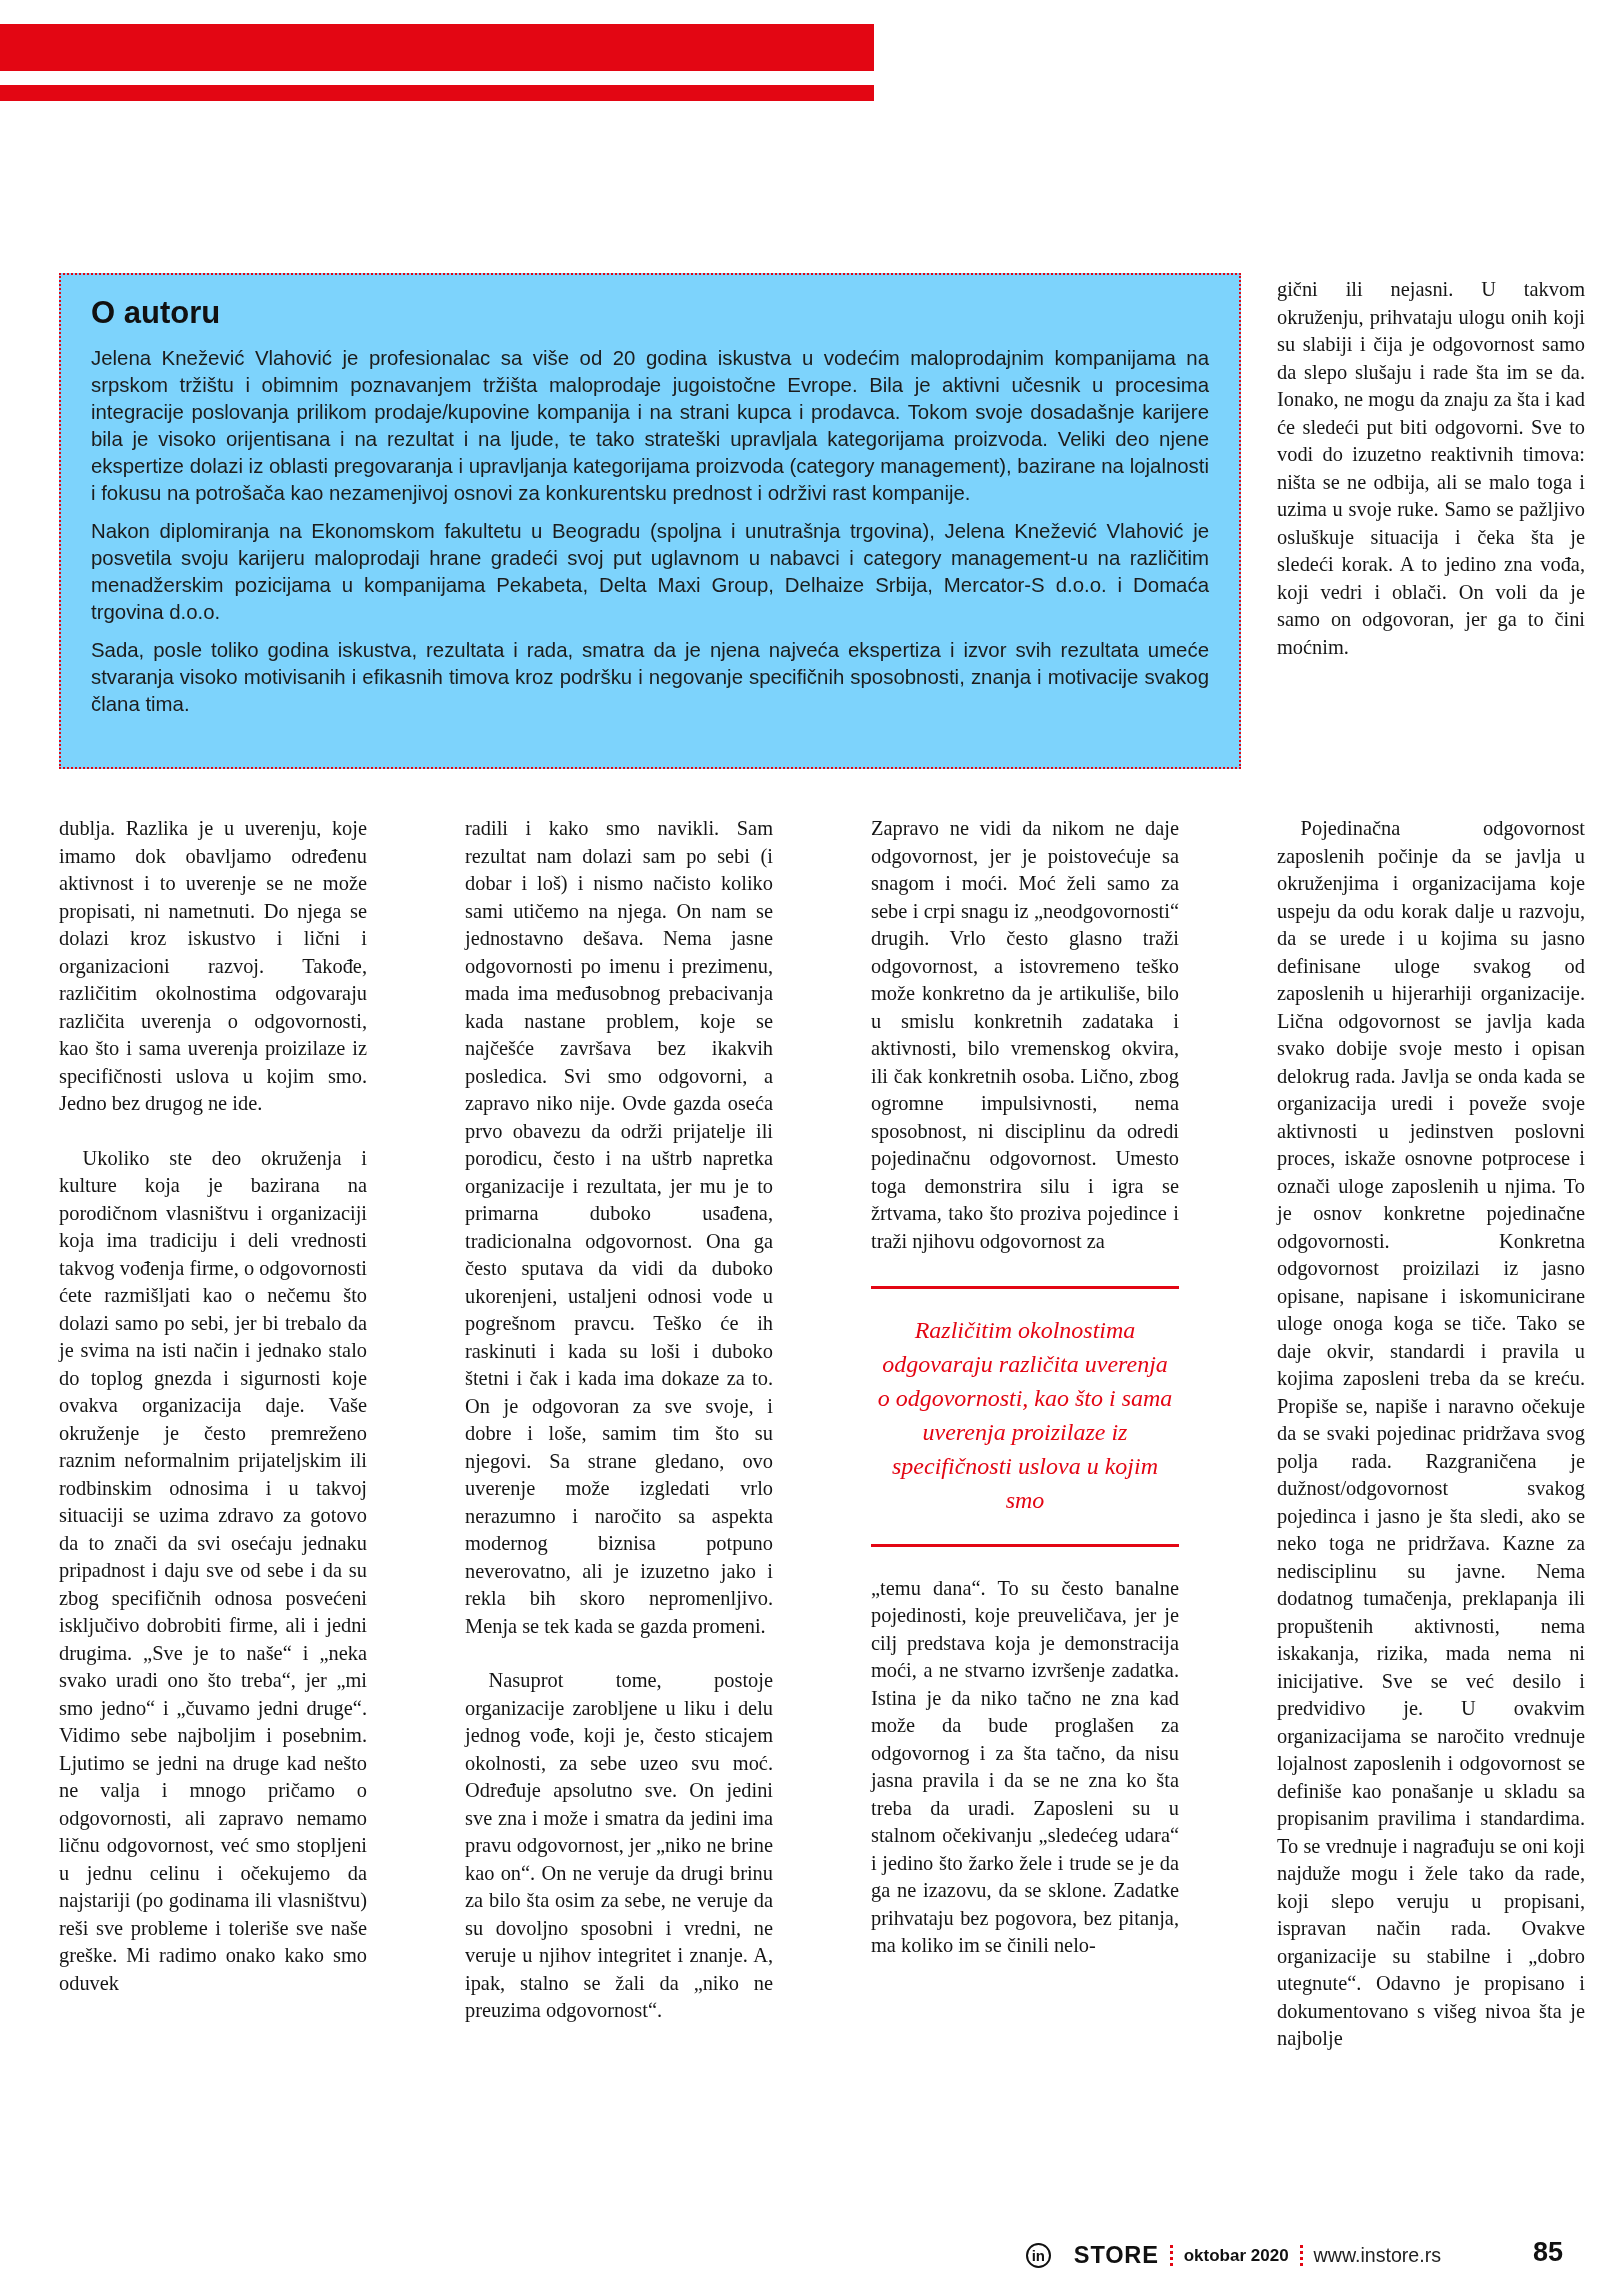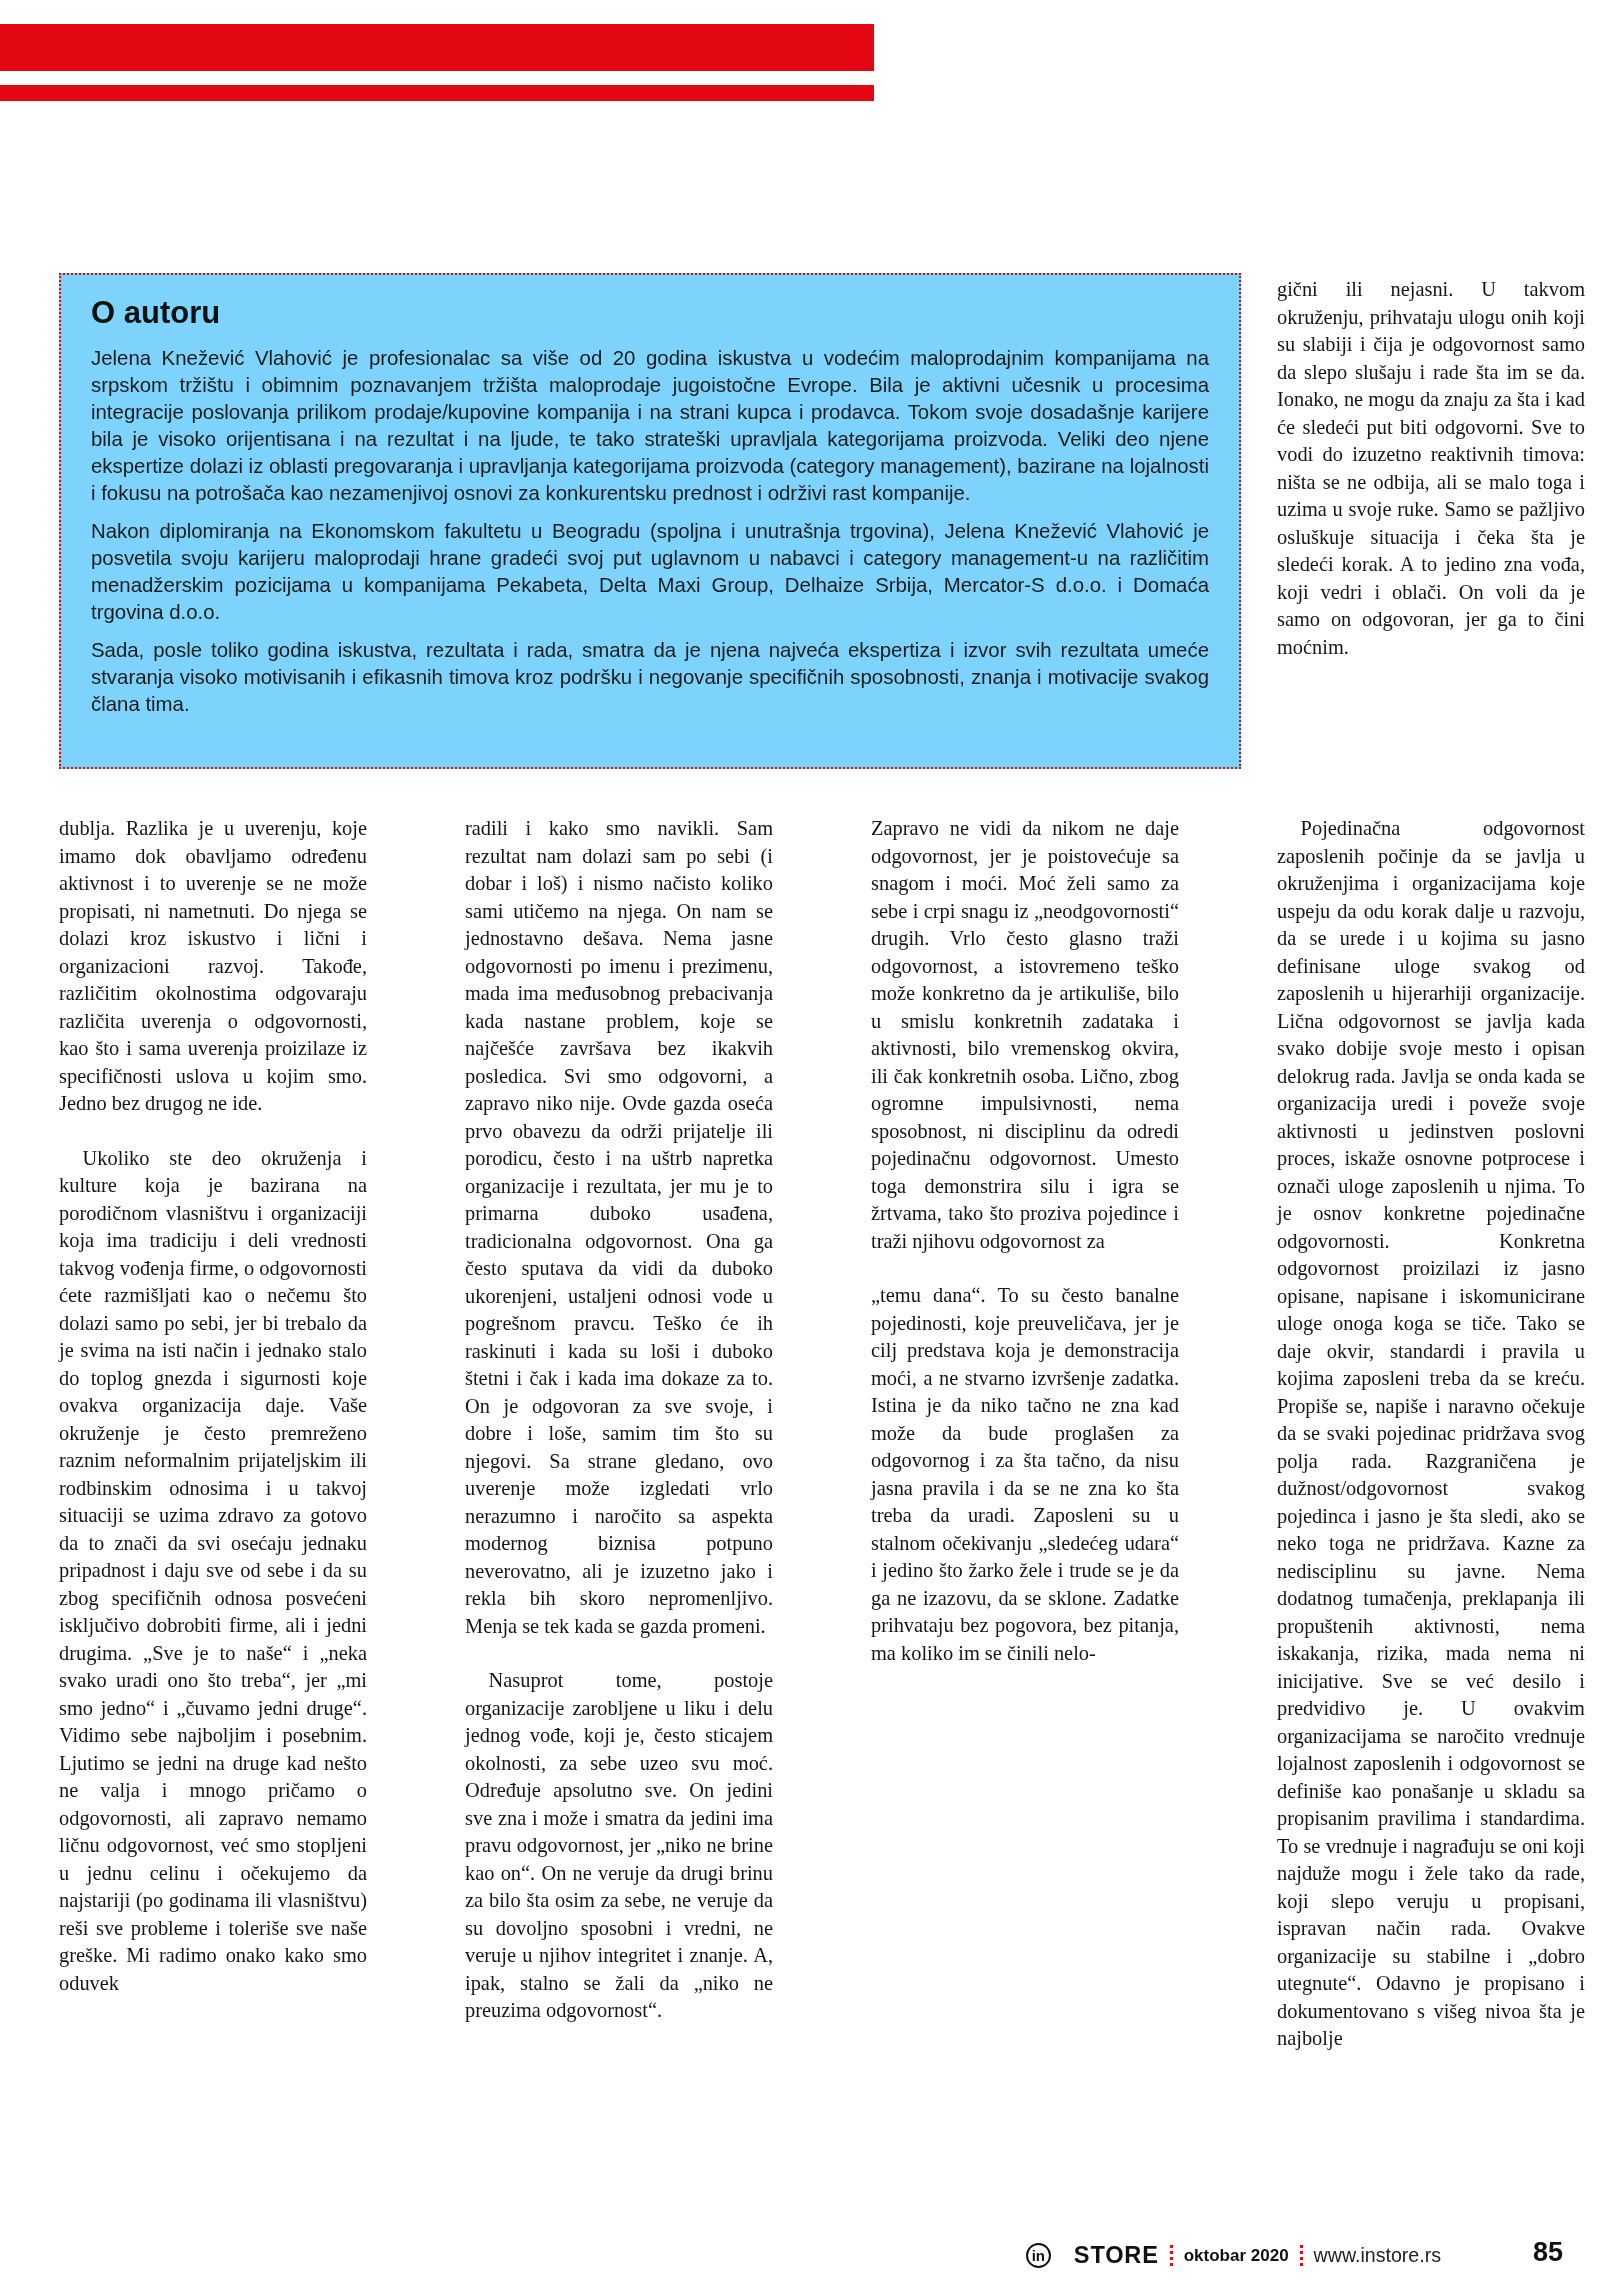--- a/index.html
+++ b/index.html
@@ -93,20 +93,21 @@
   <p class="para indent">Ukoliko ste deo okruženja i kulture koja je bazirana na porodičnom vlasništvu i organizaciji koja ima tradiciju i deli vrednosti takvog vođenja firme, o odgovornosti ćete razmišljati kao o nečemu što dolazi samo po sebi, jer bi trebalo da je svima na isti način i jednako stalo do toplog gnezda i sigurnosti koje ovakva organizacija daje. Vaše okruženje je često premreženo raznim neformalnim prijateljskim ili rodbinskim odnosima i u takvoj situaciji se uzima zdravo za gotovo da to znači da svi osećaju jednaku pripadnost i daju sve od sebe i da su zbog specifičnih odnosa posvećeni isključivo dobrobiti firme, ali i jedni drugima. „Sve je to naše“ i „neka svako uradi ono što treba“, jer „mi smo jedno“ i „čuvamo jedni druge“. Vidimo sebe najboljim i posebnim. Ljutimo se jedni na druge kad nešto ne valja i mnogo pričamo o odgovornosti, ali zapravo nemamo ličnu odgovornost, već smo stopljeni u jednu celinu i očekujemo da najstariji (po godinama ili vlasništvu) reši sve probleme i toleriše sve naše greške. Mi radimo onako kako smo oduvek</p>
 </div>
 
 <div class="col col-2">
   <p class="para">radili i kako smo navikli. Sam rezultat nam dolazi sam po sebi (i dobar i loš) i nismo načisto koliko sami utičemo na njega. On nam se jednostavno dešava. Nema jasne odgovornosti po imenu i prezimenu, mada ima međusobnog prebacivanja kada nastane problem, koje se najčešće završava bez ikakvih posledica. Svi smo odgovorni, a zapravo niko nije. Ovde gazda oseća prvo obavezu da održi prijatelje ili porodicu, često i na uštrb napretka organizacije i rezultata, jer mu je to primarna duboko usađena, tradicionalna odgovornost. Ona ga često sputava da vidi da duboko ukorenjeni, ustaljeni odnosi vode u pogrešnom pravcu. Teško će ih raskinuti i kada su loši i duboko štetni i čak i kada ima dokaze za to. On je odgovoran za sve svoje, i dobre i loše, samim tim što su njegovi. Sa strane gledano, ovo uverenje može izgledati vrlo nerazumno i naročito sa aspekta modernog biznisa potpuno neverovatno, ali je izuzetno jako i rekla bih skoro nepromenljivo. Menja se tek kada se gazda promeni.</p>
   <p class="para indent">Nasuprot tome, postoje organizacije zarobljene u liku i delu jednog vođe, koji je, često sticajem okolnosti, za sebe uzeo svu moć. Određuje apsolutno sve. On jedini sve zna i može i smatra da jedini ima pravu odgovornost, jer „niko ne brine kao on“. On ne veruje da drugi brinu za bilo šta osim za sebe, ne veruje da su dovoljno sposobni i vredni, ne veruje u njihov integritet i znanje. A, ipak, stalno se žali da „niko ne preuzima odgovornost“.</p>
 </div>
 
 <div class="col col-3">
   <p class="para">Zapravo ne vidi da nikom ne daje odgovornost, jer je poistovećuje sa snagom i moći. Moć želi samo za sebe i crpi snagu iz „neodgovornosti“ drugih. Vrlo često glasno traži odgovornost, a istovremeno teško može konkretno da je artikuliše, bilo u smislu konkretnih zadataka i aktivnosti, bilo vremenskog okvira, ili čak konkretnih osoba. Lično, zbog ogromne impulsivnosti, nema sposobnost, ni disciplinu da odredi pojedinačnu odgovornost. Umesto toga demonstrira silu i igra se žrtvama, tako što proziva pojedince i traži njihovu odgovornost za</p>
+  <div class="quote">Različitim okolnostima odgovaraju različita uverenja o odgovornosti, kao što i sama uverenja proizilaze iz specifičnosti uslova u kojim smo</div>
   <p class="para">„temu dana“. To su često banalne pojedinosti, koje preuveličava, jer je cilj predstava koja je demonstracija moći, a ne stvarno izvršenje zadatka. Istina je da niko tačno ne zna kad može da bude proglašen za odgovornog i za šta tačno, da nisu jasna pravila i da se ne zna ko šta treba da uradi. Zaposleni su u stalnom očekivanju „sledećeg udara“ i jedino što žarko žele i trude se je da ga ne izazovu, da se sklone. Zadatke prihvataju bez pogovora, bez pitanja, ma koliko im se činili nelo-</p>
 </div>
 
 <div class="col col-4">
   <p class="para indent">Pojedinačna odgovornost zaposlenih počinje da se javlja u okruženjima i organizacijama koje uspeju da odu korak dalje u razvoju, da se urede i u kojima su jasno definisane uloge svakog od zaposlenih u hijerarhiji organizacije. Lična odgovornost se javlja kada svako dobije svoje mesto i opisan delokrug rada. Javlja se onda kada se organizacija uredi i poveže svoje aktivnosti u jedinstven poslovni proces, iskaže osnovne potprocese i označi uloge zaposlenih u njima. To je osnov konkretne pojedinačne odgovornosti. Konkretna odgovornost proizilazi iz jasno opisane, napisane i iskomunicirane uloge onoga koga se tiče. Tako se daje okvir, standardi i pravila u kojima zaposleni treba da se kreću. Propiše se, napiše i naravno očekuje da se svaki pojedinac pridržava svog polja rada. Razgraničena je dužnost/odgovornost svakog pojedinca i jasno je šta sledi, ako se neko toga ne pridržava. Kazne za nedisciplinu su javne. Nema dodatnog tumačenja, preklapanja ili propuštenih aktivnosti, nema iskakanja, rizika, mada nema ni inicijative. Sve se već desilo i predvidivo je. U ovakvim organizacijama se naročito vrednuje lojalnost zaposlenih i odgovornost se definiše kao ponašanje u skladu sa propisanim pravilima i standardima. To se vrednuje i nagrađuju se oni koji najduže mogu i žele tako da rade, koji slepo veruju u propisani, ispravan način rada. Ovakve organizacije su stabilne i „dobro utegnute“. Odavno je propisano i dokumentovano s višeg nivoa šta je najbolje</p>
 </div>
 
 <div class="footer-info">
   <span class="logo-circle">in</span>
   <span class="footer-brand">STORE</span>

